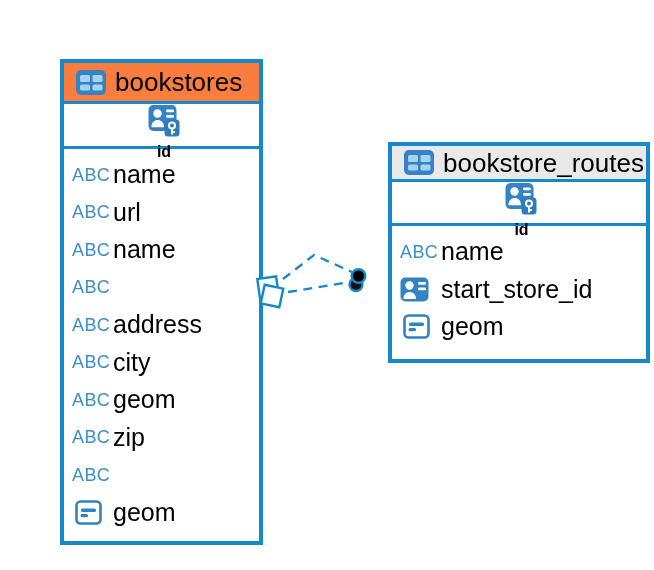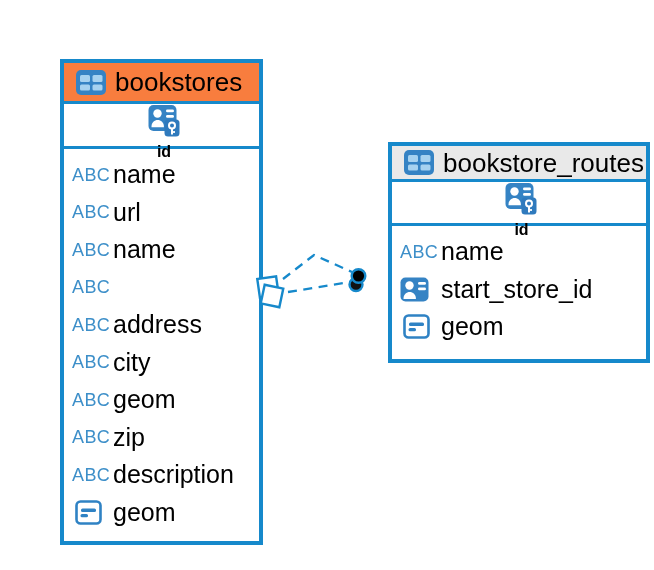--- a/index.html
+++ b/index.html
@@ -143,21 +143,20 @@
       <div class="col-row">
         <span class="abc">ABC</span>
         <span>geom</span>
       </div>
       <div class="col-row">
         <span class="abc">ABC</span>
         <span>zip</span>
       </div>
       <div class="col-row">
         <span class="abc">ABC</span>
-        <span>description</span>
       </div>
       <div class="col-row">
         <svg class="ic" width="27" height="25" style="margin-left:3px;margin-right:4px;">
             <use href="#sym-geom"></use>
           </svg>
         <span>geom</span>
       </div>
     </div>
   </div>
 

